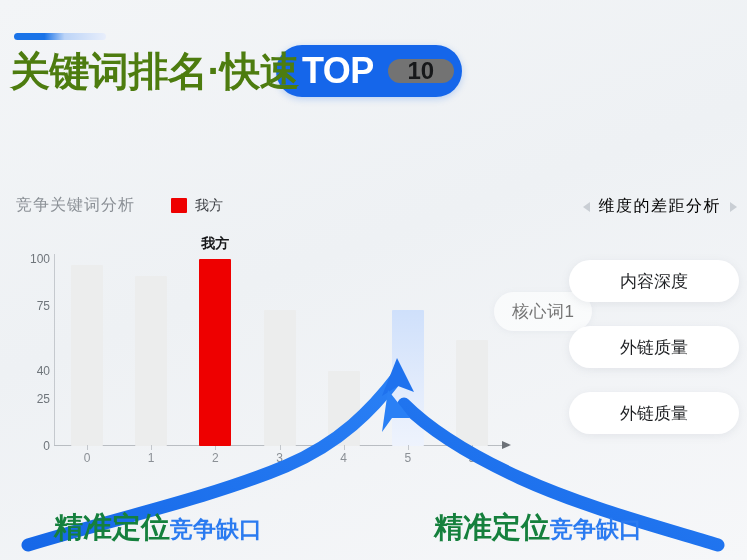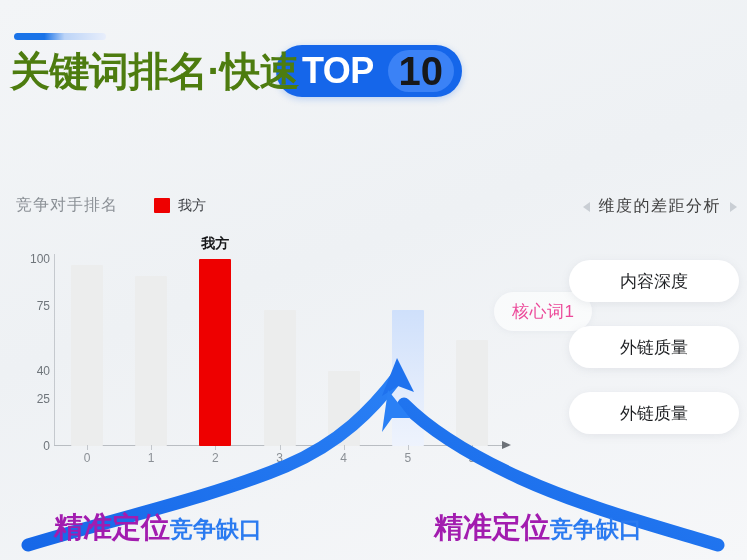--- a/index.html
+++ b/index.html
@@ -33,23 +33,23 @@
     background: #1566ea;
     display: flex; align-items: center; z-index: 2;
     padding: 0 8px 0 26px;
     box-shadow: 0 2px 7px rgba(21,102,234,.25);
   }
   .top-pill .top-word {
     font-size: 36px; font-weight: 700; color: #ffffff;
     letter-spacing: -0.5px; line-height: 1; margin-right: 14px;
   }
   .top-badge {
-    width: 66px; height: 42px; border-radius: 21px; background: #3b82f6;
+    width: 66px; height: 24px; border-radius: 21px; background: #737373;
     display: flex; align-items: center; justify-content: center;
-    font-size: 40px; font-weight: 700; color: #17181a;
+    font-size: 24px; font-weight: 700; color: #17181a;
   }
   .subtitle {
     position: absolute; left: 0; right: 0; top: 116px;
     text-align: center;
     font-size: 35px; font-weight: 700; color: #17181a;
     letter-spacing: 1px;
   }
 
   
   .chart-header {
@@ -58,21 +58,21 @@
   }
   .chart-header-title { font-size: 16px; color: #8b9096; letter-spacing: 1px; }
   .legend { display: flex; align-items: center; gap: 8px; }
   .legend-swatch { width: 16px; height: 15px; background: #ee0000; border-radius: 1px; }
   .legend-label { font-size: 14px; color: #3a3d42; }
 
   .panel-header {
     position: absolute; right: 10px; top: 196px;
     display: flex; align-items: center; gap: 9px;
   }
-  .panel-header-title { font-size: 16px; color: #404040; letter-spacing: 1.5px; }
+  .panel-header-title { font-size: 16px; color: #000000; letter-spacing: 1.5px; }
   .tri { width: 0; height: 0; border-top: 5px solid transparent; border-bottom: 5px solid transparent; }
   .tri-left  { border-right: 7px solid #c9ced4; }
   .tri-right { border-left: 7px solid #c9ced4; }
 
   
   .chart {
     position: absolute; left: 8px; top: 250px;
     width: 530px; height: 215px;
   }
   .y-axis-line {
@@ -118,63 +118,63 @@
   }
 
   
   .arrows { position: absolute; left: 0; top: 0; width: 747px; height: 560px; pointer-events: none; }
 
   
   .ghost-chip {
     position: absolute; left: 494px; top: 292px;
     padding: 8px 18px; border-radius: 22px;
     background: rgba(255,255,255,.62);
-    color: #ec4899; font-size: 17px; letter-spacing: .5px;
+    color: #737373; font-size: 17px; letter-spacing: .5px;
     box-shadow: 0 1px 6px rgba(150,160,175,.10);
   }
 
   
   .cards { position: absolute; right: 8px; top: 260px; width: 170px; }
   .card {
     height: 42px; margin-bottom: 24px;
     border-radius: 21px; background: #ffffff;
     display: flex; align-items: center; justify-content: center;
     font-size: 17px; color: #1d1f22;
     box-shadow: 0 2px 9px rgba(120,132,150,.13);
   }
 
   
   .caption {
     position: absolute; bottom: 12px;
     display: flex; align-items: baseline; white-space: nowrap;
   }
   .caption-left  { left: 54px; }
   .caption-right { left: 434px; }
-  .cap-strong { font-size: 29px; font-weight: 700; color: #a21caf; letter-spacing: 0px; }
+  .cap-strong { font-size: 29px; font-weight: 700; color: #15803d; letter-spacing: 0px; }
   .cap-weak   { font-size: 23px; font-weight: 700; color: #2b7bf0; letter-spacing: 0px; }
 </style>
 </head>
 <body>
 
 <div id="stage">
 
   <div class="accent-bar"></div>
 
   <div class="title-row">
     <div class="title-main">关键词排名·快速</div>
   </div>
 
   <div class="top-pill">
     <span class="top-word">TOP</span>
     <span class="top-badge">10</span>
   </div>
 
 
   <div class="chart-header">
-    <span class="chart-header-title">竞争对手排名</span>
+    <span class="chart-header-title">竞争关键词分析</span>
     <span class="legend">
       <span class="legend-swatch"></span>
       <span class="legend-label">我方</span>
     </span>
   </div>
 
   <div class="panel-header">
     <span class="tri tri-left"></span>
     <span class="panel-header-title">维度的差距分析</span>
     <span class="tri tri-right"></span>

